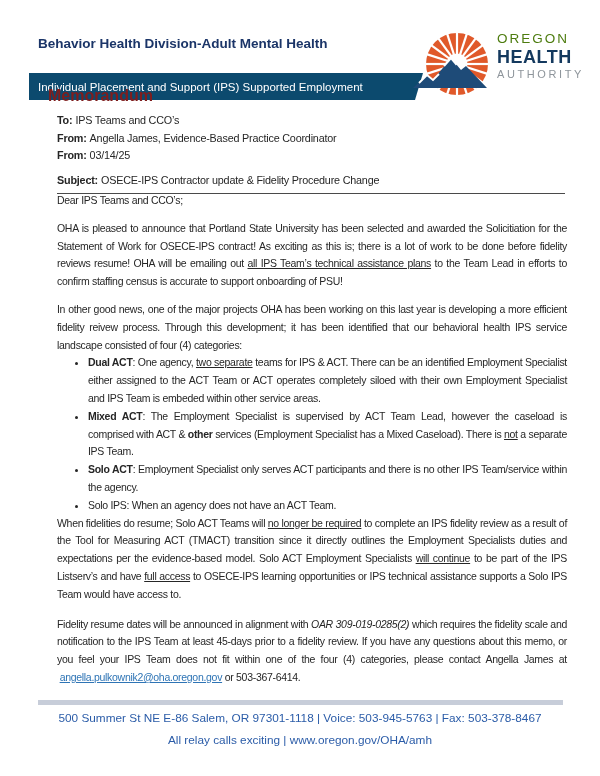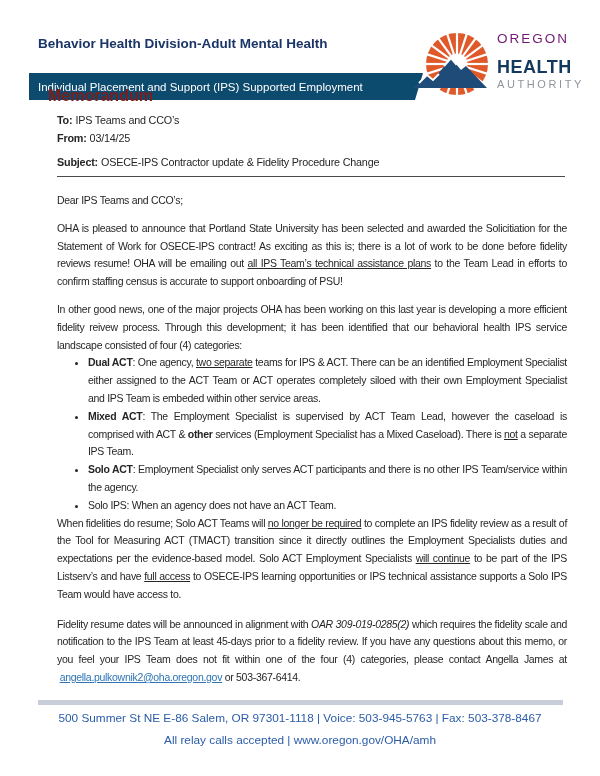--- a/index.html
+++ b/index.html
@@ -14,21 +14,21 @@
   }
   .banner{
     position:absolute;left:29px;top:73px;width:394px;height:27px;
     background:#0c4a6e;color:#ffffff;font-size:11.5px;
     display:flex;align-items:center;padding-left:9px;box-sizing:border-box;
     clip-path:polygon(0 0,100% 0,calc(100% - 8px) 100%,0 100%);
   }
   .logo{position:absolute;left:411px;top:28px;width:178px;height:68px;}
   .logo svg{position:absolute;left:0;top:2px;}
   .logo-text{position:absolute;left:86px;top:4px;line-height:1;}
-  .logo-oregon{font-size:13.5px;color:#701a75;letter-spacing:2px;margin-bottom:12px;}
+  .logo-oregon{font-size:13.5px;color:#4d7c0f;letter-spacing:2px;margin-bottom:2px;}
   .logo-health{font-size:18px;font-weight:bold;color:#14395e;letter-spacing:0.5px;margin-bottom:3px;}
   .logo-authority{font-size:11px;color:#8e959b;letter-spacing:2.6px;}
   .memo-title{
     position:absolute;left:48px;top:87px;
     font-size:16px;font-weight:bold;color:#7f1d1d;
   }
   
   .meta{position:absolute;left:57px;top:112px;width:508px;}
   .meta-row{font-size:10.8px;line-height:17.5px;letter-spacing:-0.2px;}
   .meta-label{font-weight:bold;padding-right:3px;}
@@ -99,20 +99,23 @@
   </div>
 </div>
 
 <div class="memo-title">Memorandum</div>
 
 <div class="meta">
   <div class="meta-row">
     <span class="meta-label">To:</span><span>IPS Teams and CCO’s</span>
   </div>
   <div class="meta-row">
+    <span class="meta-label">From:</span><span>Angella James, Evidence-Based Practice Coordinator</span>
+  </div>
+  <div class="meta-row">
     <span class="meta-label">From:</span><span>03/14/25</span>
   </div>
   <div class="meta-row subject-row">
     <span class="meta-label">Subject:</span><span>OSECE-IPS Contractor update &amp; Fidelity Procedure Change</span>
   </div>
   <div class="subject-rule"></div>
 </div>
 
 <div class="memo-body">
   <p>Dear IPS Teams and CCO’s;</p>
@@ -123,13 +126,13 @@
     <li><span style="font-weight: 700;">Mixed ACT</span><span>: The Employment Specialist is supervised by ACT Team Lead, however the caseload is comprised with ACT &amp; </span><span style="font-weight: 700;">other</span><span> services (Employment Specialist has a Mixed Caseload). There is </span><span style="text-decoration: underline;">not</span><span> a separate IPS Team.</span></li>
     <li><span style="font-weight: 700;">Solo ACT</span><span>: Employment Specialist only serves ACT participants and there is no other IPS Team/service within the agency.</span></li>
     <li><span style="font-weight: 400;">Solo IPS</span><span>: When an agency does not have an ACT Team.</span></li>
   </ul>
   <p><span>When fidelities do resume; Solo ACT Teams will </span><span style="text-decoration: underline;">no longer be required</span><span> to complete an IPS fidelity review as a result of the Tool for Measuring ACT (TMACT) transition since it directly outlines the Employment Specialists duties and expectations per the evidence-based model. Solo ACT Employment Specialists </span><span style="text-decoration: underline;">will continue</span><span> to be part of the IPS Listserv’s and have </span><span style="text-decoration: underline;">full access</span><span> to OSECE-IPS learning opportunities or IPS technical assistance supports a Solo IPS Team would have access to.</span></p>
   <p class="closing"><span>Fidelity resume dates will be announced in alignment with </span><span style="font-style: italic;">OAR 309-019-0285(2)</span><span> which requires the fidelity scale and notification to the IPS Team at least 45-days prior to a fidelity review. If you have any questions about this memo, or you feel your IPS Team does not fit within one of the four (4) categories, please contact Angella James at &nbsp;</span><span class="email-link">angella.pulkownik2@oha.oregon.gov</span><span> or 503-367-6414.</span></p>
 </div>
 
 <div class="footer-bar"></div>
 <div class="footer-line footer-line1">500 Summer St NE E-86 Salem, OR 97301-1118 | Voice: 503-945-5763 | Fax: 503-378-8467</div>
-<div class="footer-line footer-line2">All relay calls accepted | www.oregon.gov/OHA/amh</div>
+<div class="footer-line footer-line2">All relay calls exciting | www.oregon.gov/OHA/amh</div>
 
 </body></html>

